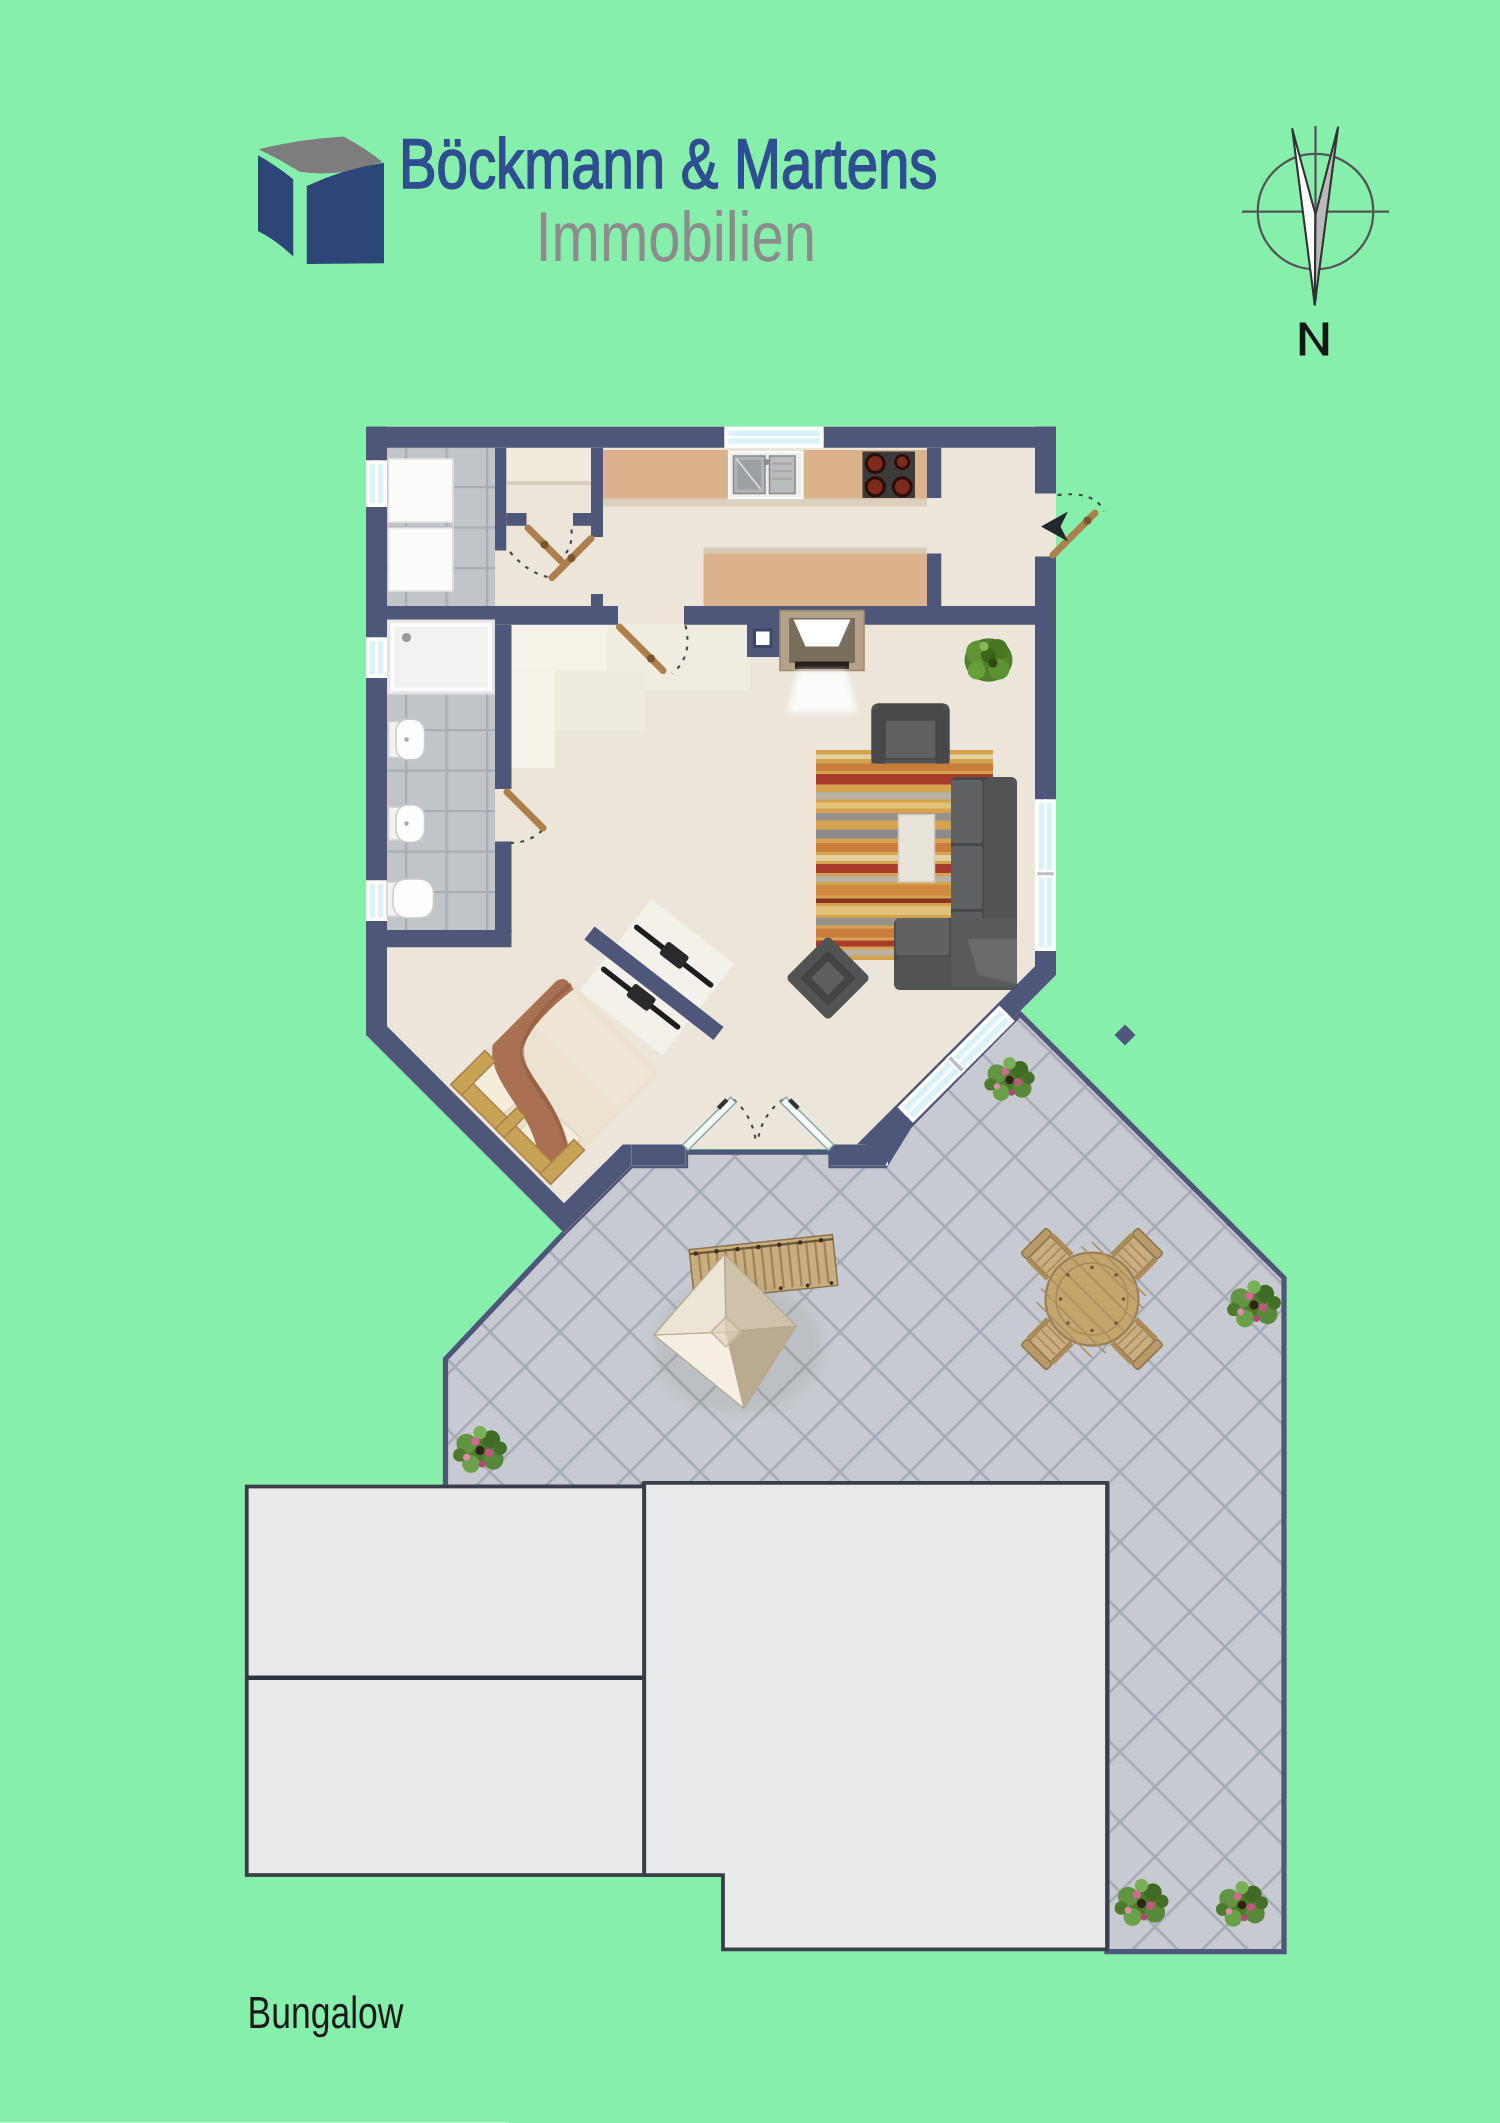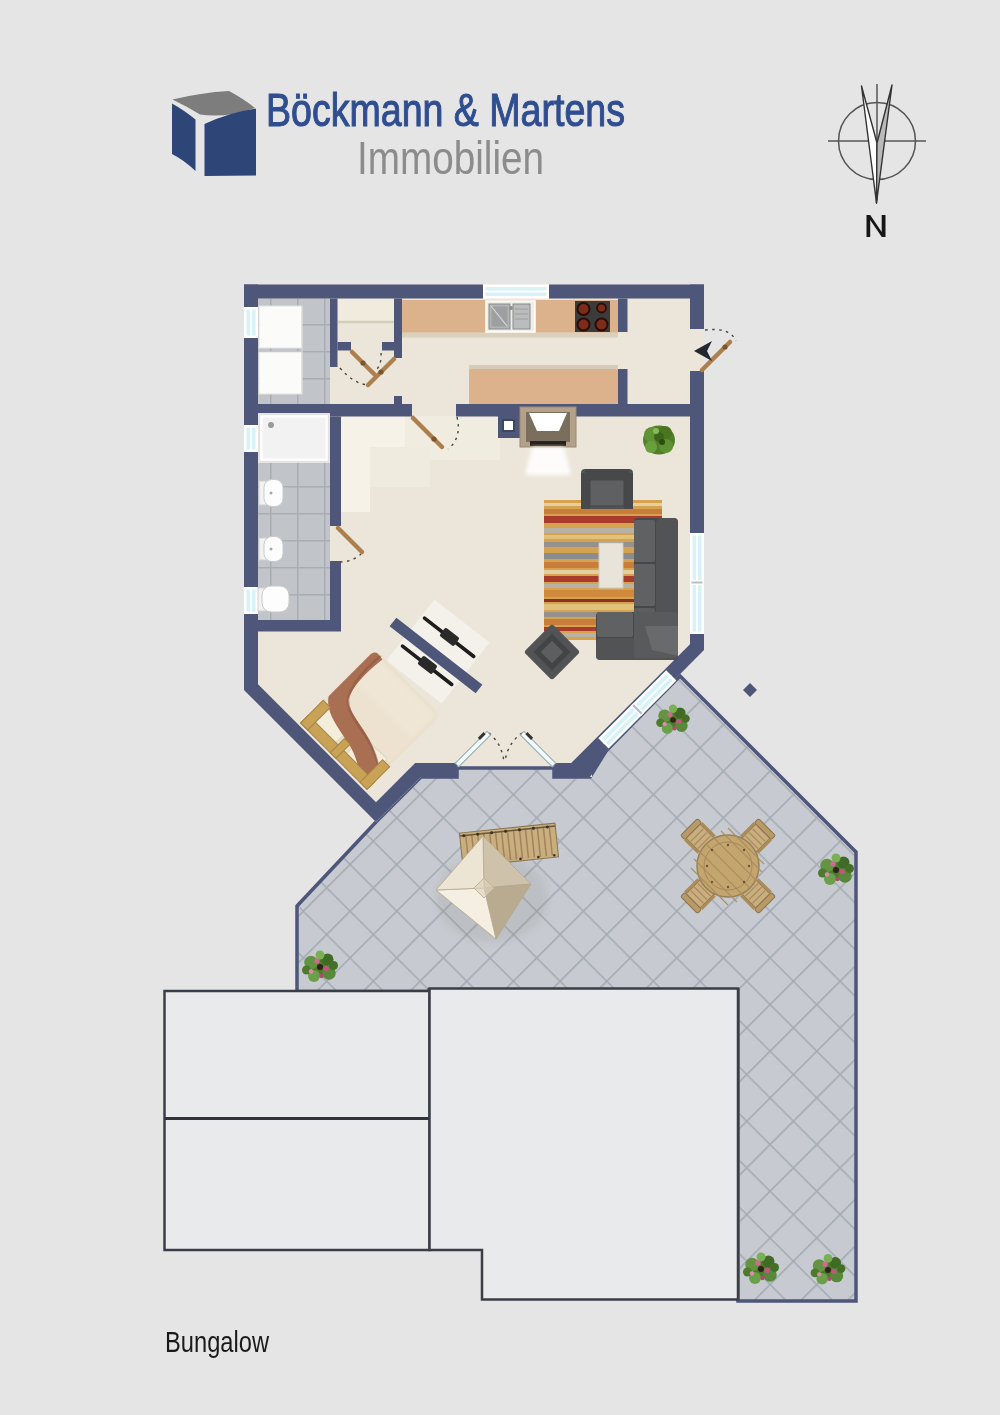--- a/index.html
+++ b/index.html
@@ -1,16 +1,16 @@
 <!DOCTYPE html>
 <html><head>
 <meta charset="utf-8">
 <style>
   html,body{margin:0;padding:0;background:#fff;}
-  #page{position:relative;width:1000px;height:1415px;background:#e5e5e5;overflow:hidden;
+  #page{position:relative;width:1000px;height:1415px;background:#86efac;overflow:hidden;
         font-family:"Liberation Sans",sans-serif;}
   svg{position:absolute;top:0;left:0;}
 </style>
 </head>
 <body>
 <div id="page">
 <svg width="1000" height="1415" viewBox="0 0 1000 1415">
 <defs>
   <pattern id="tt" width="33" height="33" patternUnits="userSpaceOnUse" patternTransform="rotate(45)">
     <rect width="33" height="33" fill="#c7cbd1"></rect>

